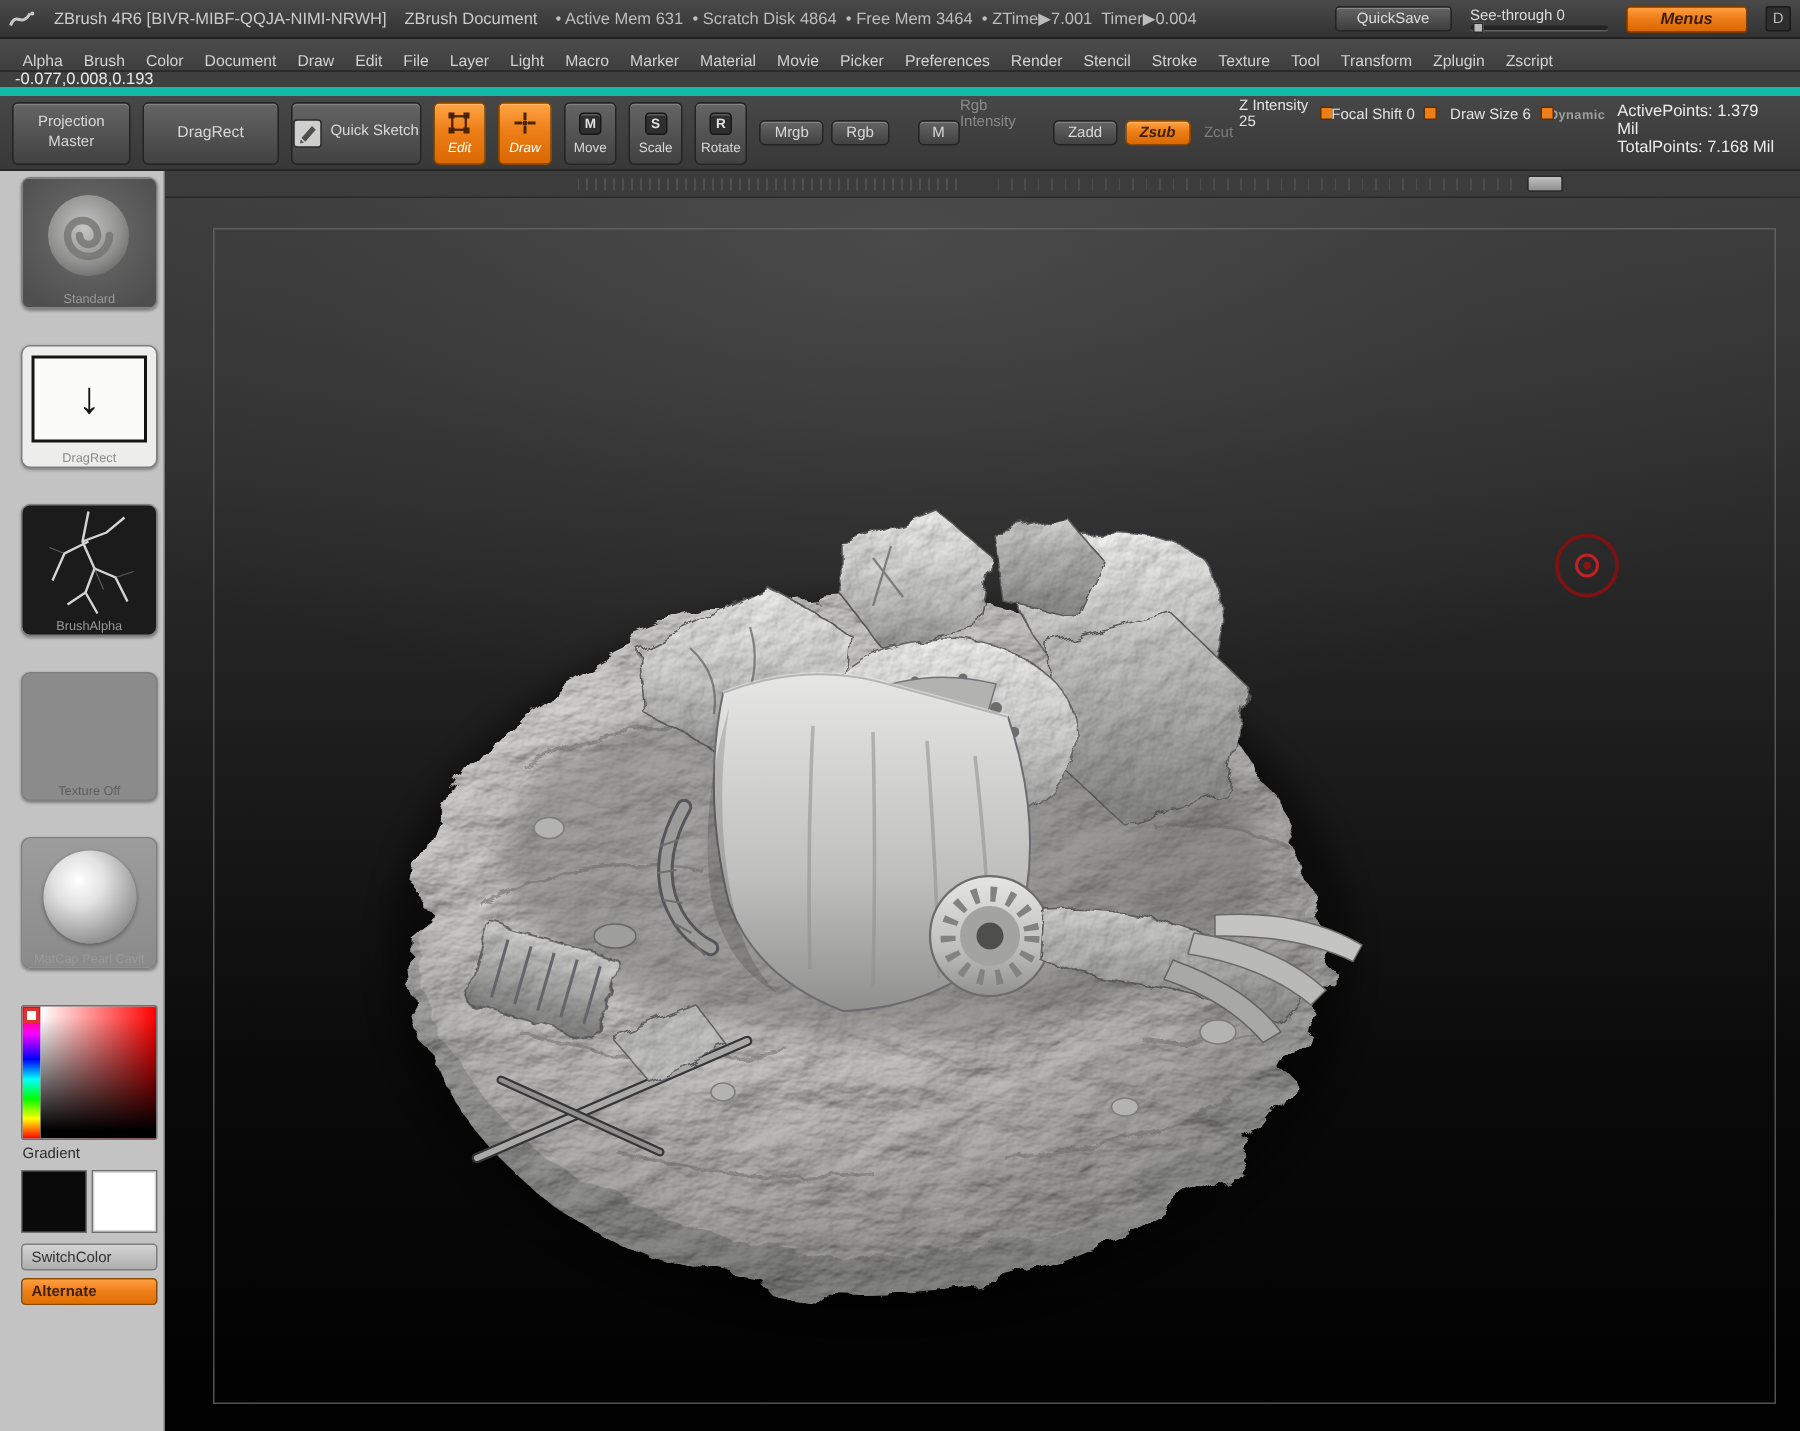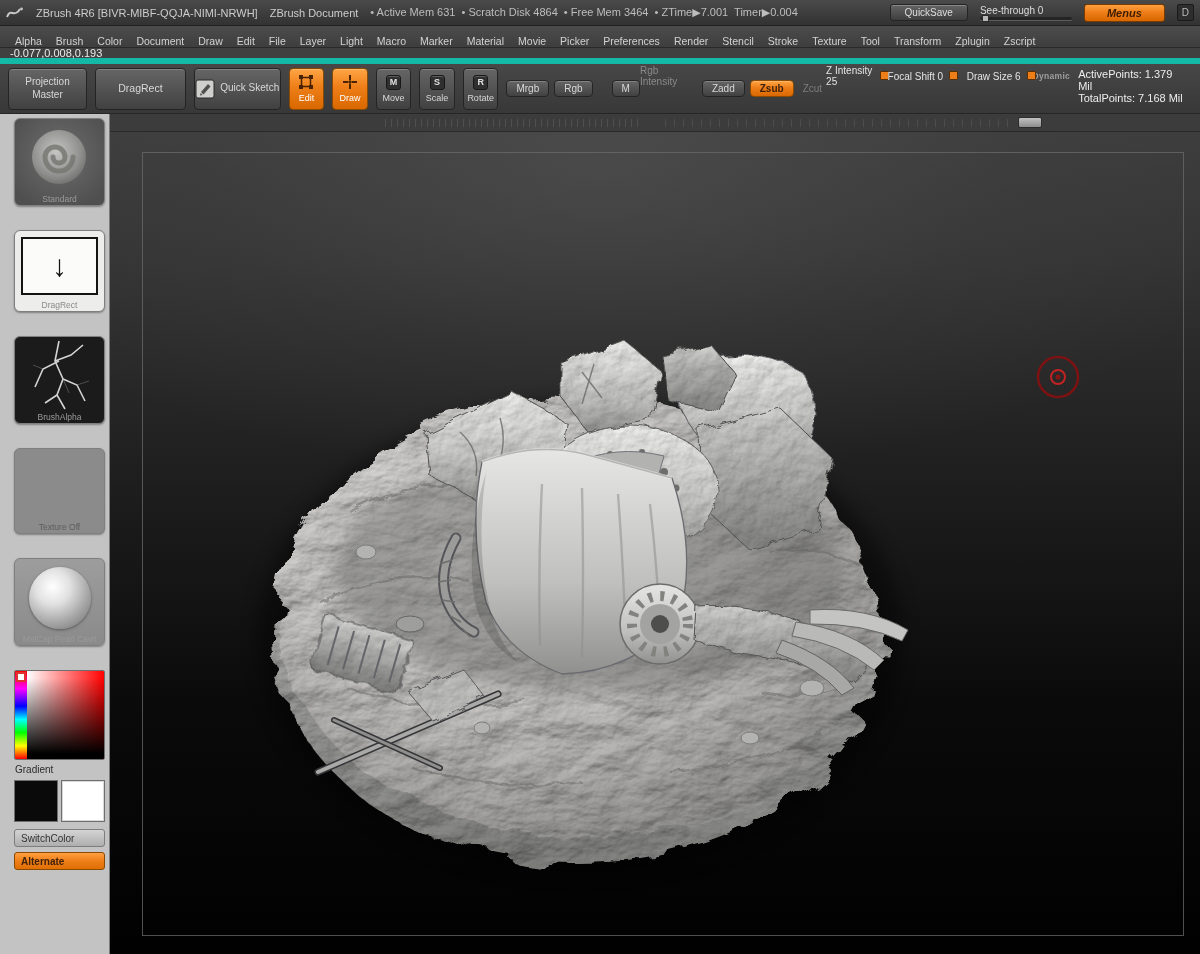--- a/index.html
+++ b/index.html
@@ -39,21 +39,21 @@
     border-bottom:1px solid #262626; display:flex; align-items:center; padding:0 8px; gap:8px; }
   .tbtn { background:linear-gradient(#656565,#414141); border:1px solid #242424; border-radius:4px;
     color:#d8d8d8; box-shadow:inset 0 1px 0 rgba(255,255,255,.2); cursor:default; }
   .big-btn { height:42px; display:flex; align-items:center; justify-content:center; text-align:center;
     font-size:10px; line-height:1.25; }
   .pm-btn { width:80px; }
   .lb-btn { width:92px; font-size:10.5px; }
   .qs-btn { width:88px; gap:5px; }
   .mode-btn { width:36px; height:42px; display:flex; flex-direction:column; align-items:center;
     justify-content:center; gap:3px; font-size:9px; }
-  .orange { background:linear-gradient(#ffa545,var(--accent-orange,#ee7e18) 45%,#d96800); border-color:#8a4a00; color:#fff; }
+  .orange { background:linear-gradient(#ffa545,var(--accent-orange,#ee7e18) 45%,#d96800); border-color:#8a4a00; color:#fff;font-style:italic; }
   .tile { width:15px; height:15px; background:#2f2f2f; border:1px solid #181818; border-radius:3px;
     color:#e0e0e0; font-size:9px; font-weight:bold; display:flex; align-items:center; justify-content:center;
     box-shadow:inset 0 1px 0 #5d5d5d; }
   .tcol { height:42px; display:flex; flex-direction:row; justify-content:space-between; padding:1px 0; }
   .trow { display:flex; align-items:center; gap:5px; }
   .small-btn { height:17px; font-size:10px; display:flex; align-items:center; justify-content:center; padding:0 9px; }
   .flat-disabled { color:#7d7d7d; font-size:10px; padding:0 4px; }
   .slider { position:relative; display:flex; align-items:center; gap:6px; height:15px; font-size:10px; color:#e4e4e4; }
   .slider.disabled { color:#8a8a8a; }
   .track { flex:1; height:2px; background:#272727; box-shadow:0 1px 0 #5a5a5a; position:relative; border-radius:1px; }

